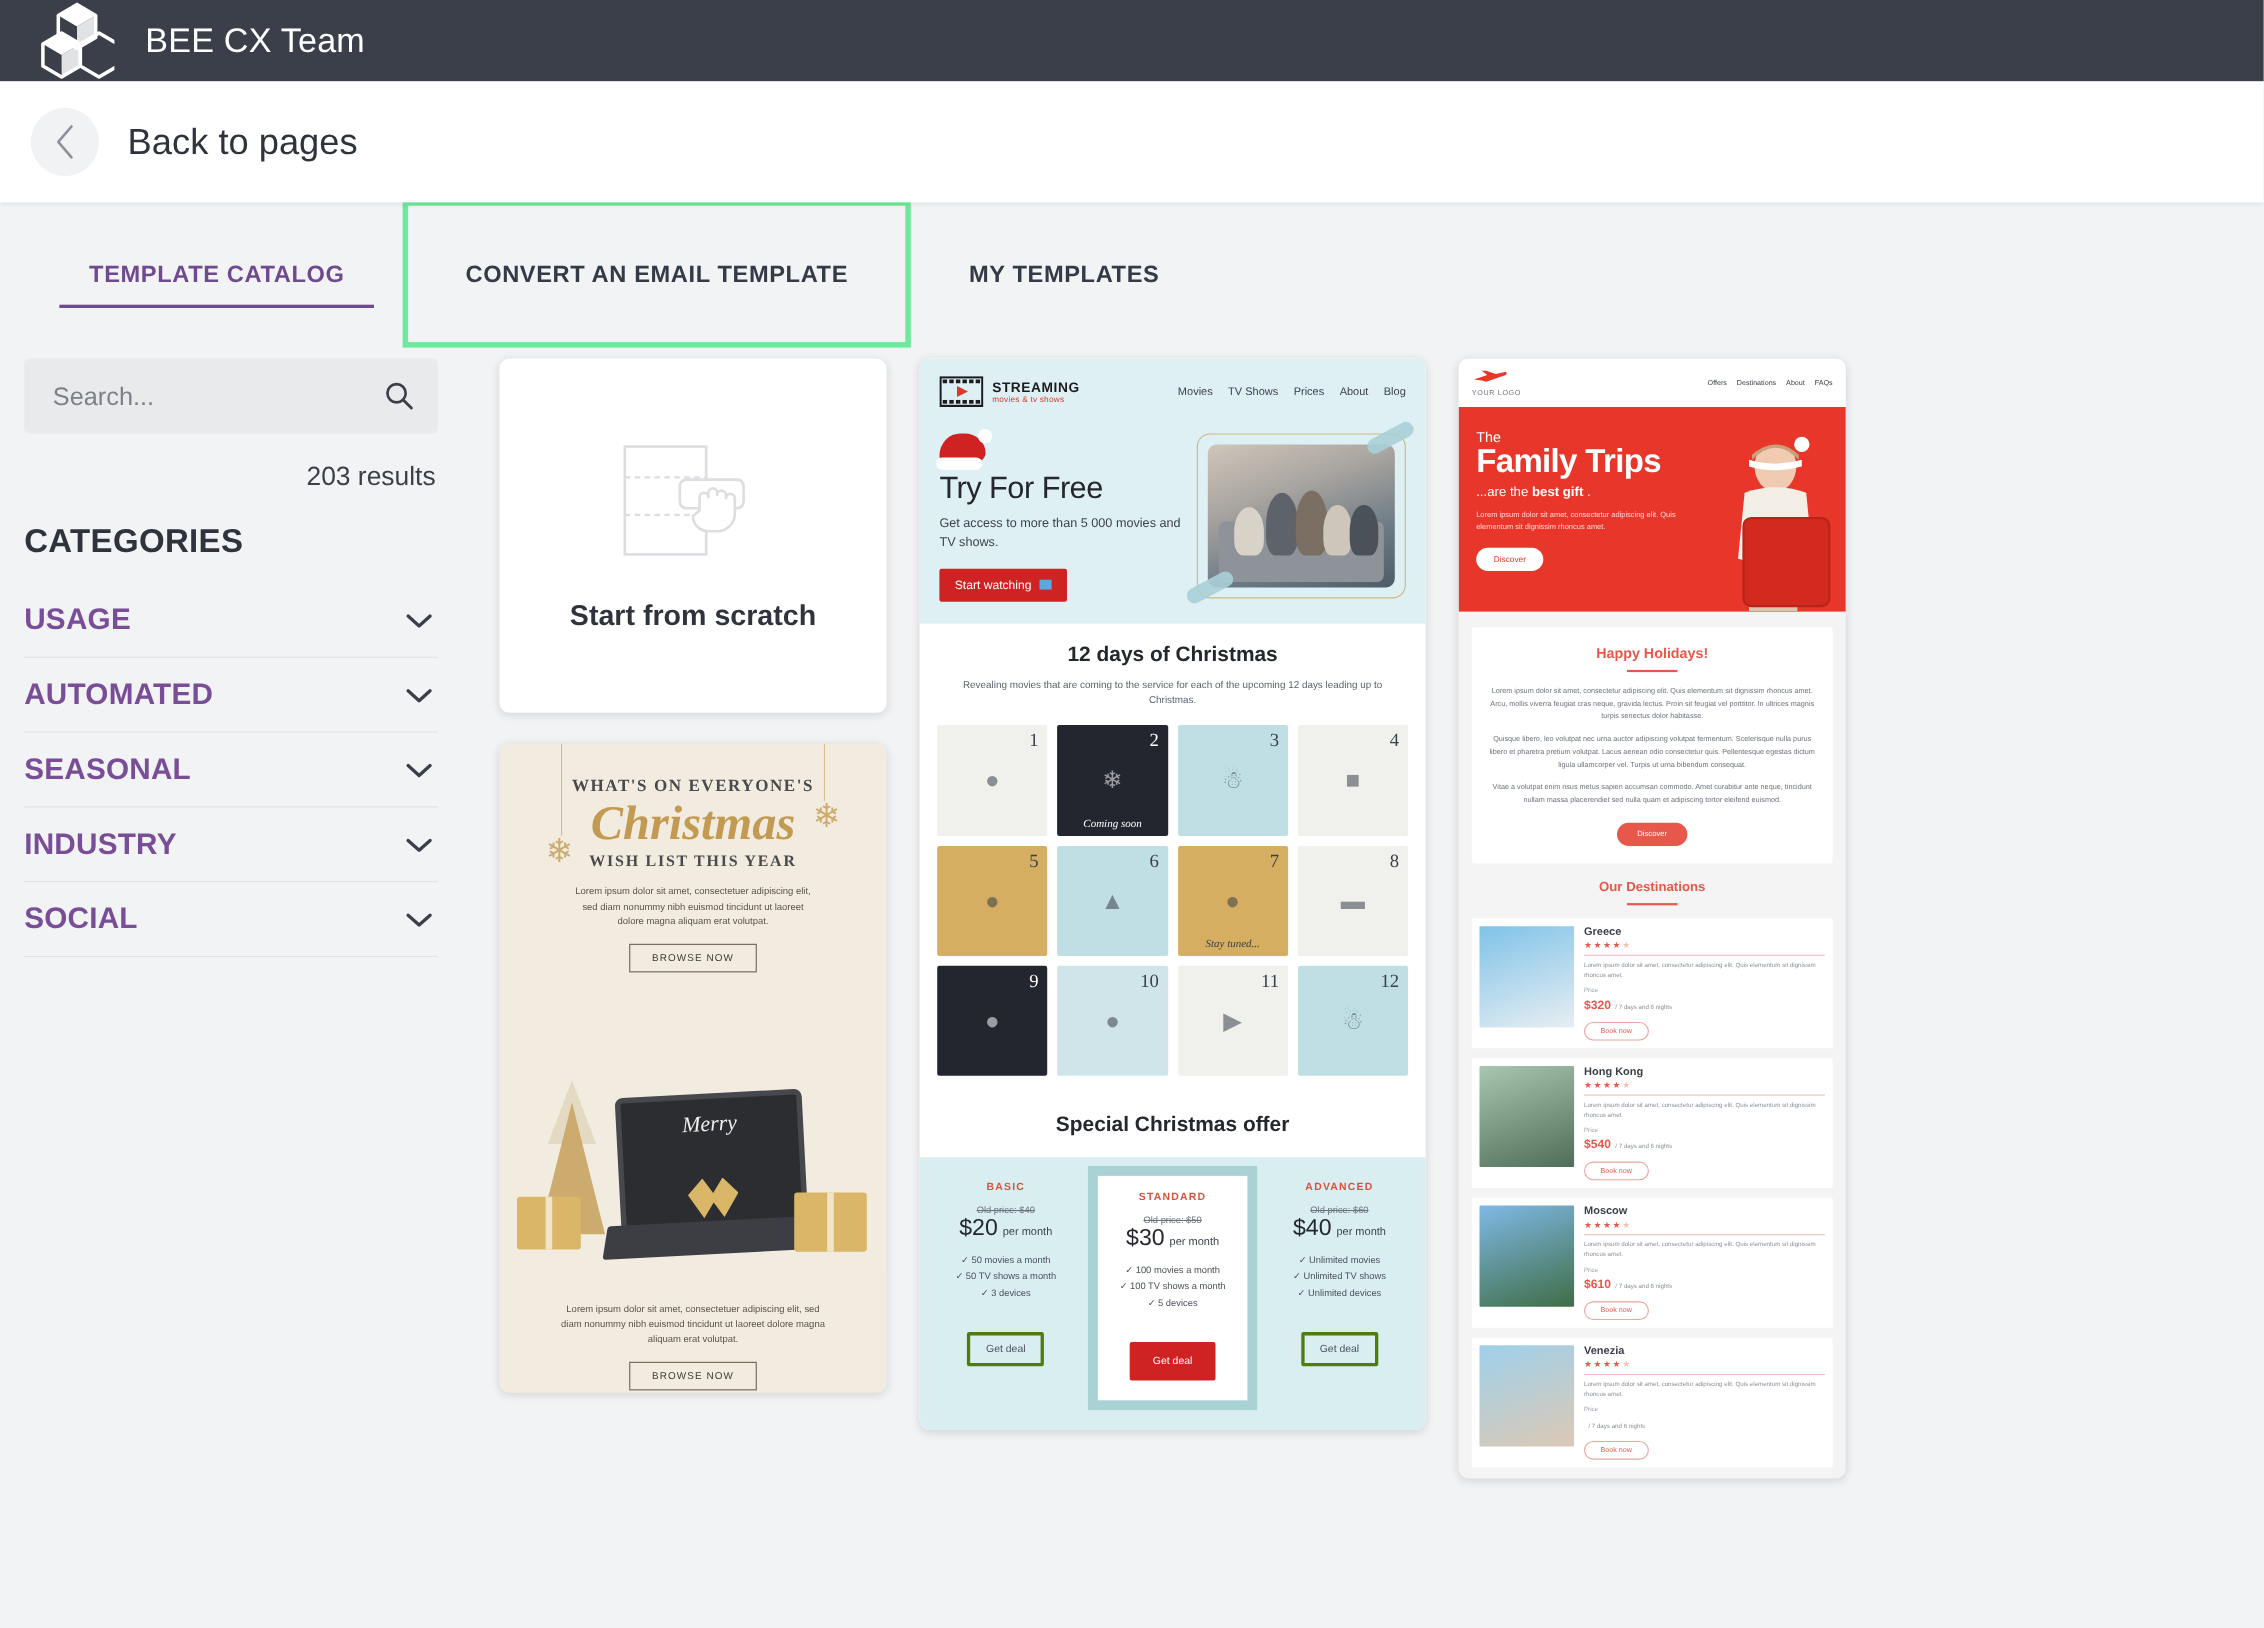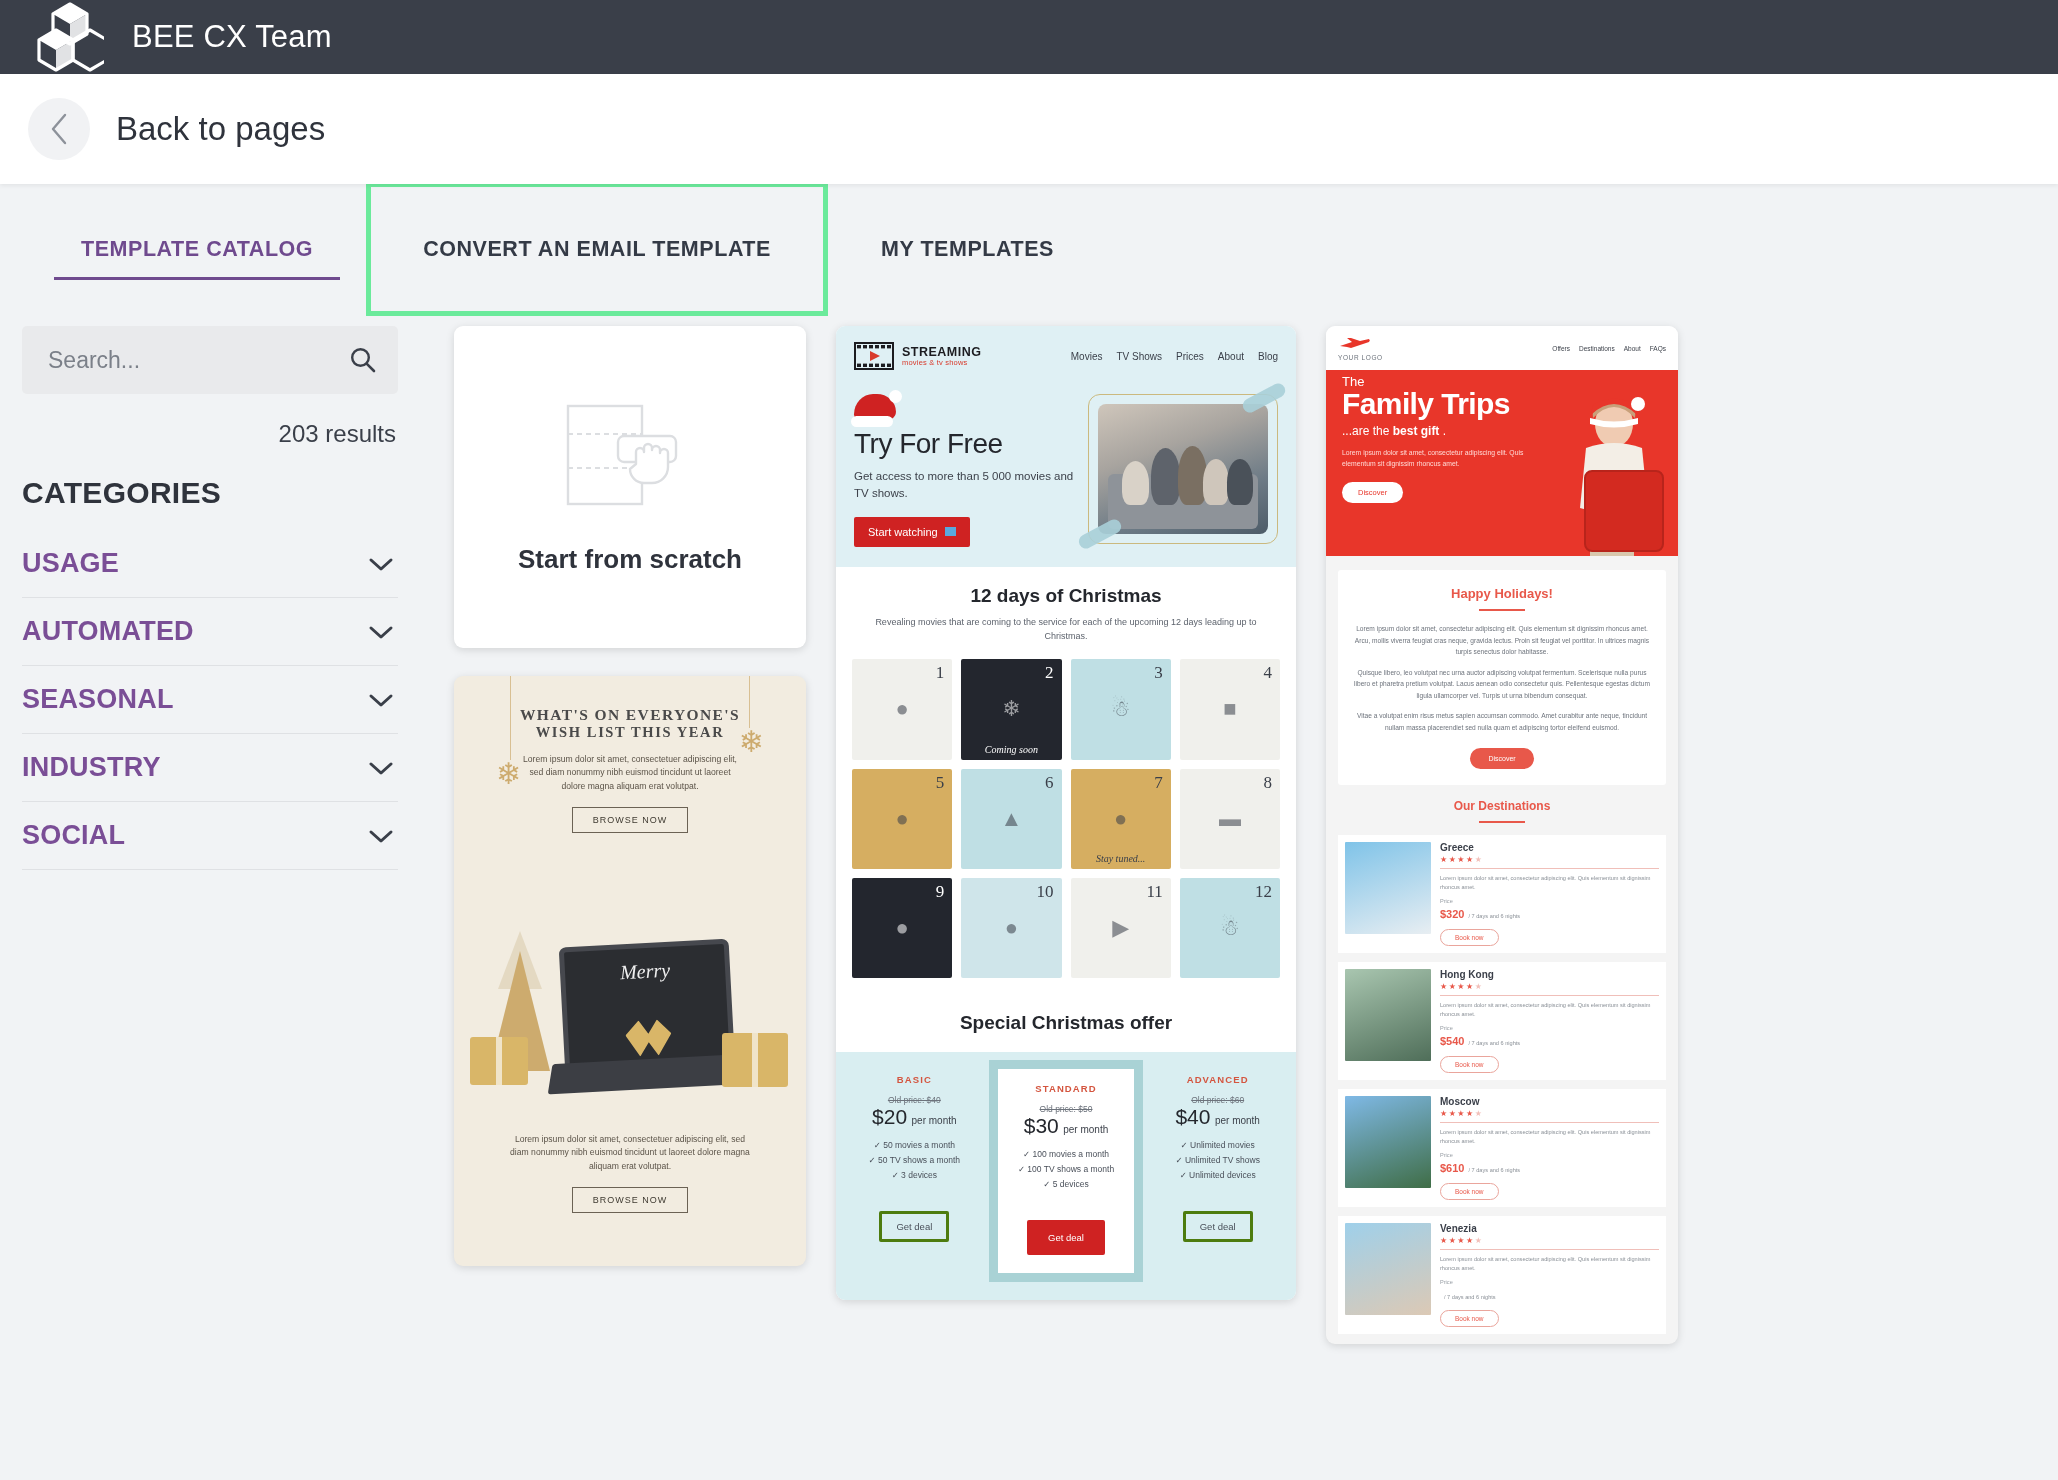--- a/index.html
+++ b/index.html
@@ -320,21 +320,21 @@
     padding: 7px 14px; border: 3px solid #4d7c0f; color: #4a505a; border-radius: 2px;
   }
   .pt-btn.solid { background: #cf2222; border-color: #cf2222; color: #fff; padding: 9px 18px; }
 
   
   .trav { width: 352px; }
   .tv-nav { background: #fff; padding: 9px 12px; display: flex; align-items: center; justify-content: space-between; }
   .tv-logo-t { font-size: 6.5px; color: #6d737c; letter-spacing: .6px; margin-top: 1px; }
   .tv-links { display: flex; gap: 9px; font-size: 6.5px; color: #3d424b; }
   .tv-hero {
-    background: #e8362a; padding: 4px 16px 18px;
+    background: #e8362a; padding: 20px 16px 18px;
     position: relative; overflow: hidden; height: 186px;
   }
   .tv-the { color: #fff; font-size: 13px; }
   .tv-h1 { color: #fff; font-size: 30px; font-weight: 700; line-height: 1; letter-spacing: -.6px; }
   .tv-sub { color: #fff; font-size: 12px; margin-top: 5px; }
   .tv-sub b { font-weight: 700; }
   .tv-body { color: #ffd9d5; font-size: 6.8px; margin-top: 10px; line-height: 1.6; width: 62%;}
   .tv-btn {
     display: inline-block; background: #fff; color: #e8362a;
     font-size: 7.5px; padding: 6px 16px; border-radius: 20px; margin-top: 12px;
@@ -476,20 +476,21 @@
         <div class="scratch-label">Start from scratch</div>
       </div>
 
       <div class="card xmas">
         <div class="xmas-inner">
           <div class="hangline" style="left:56px;top:0;height:84px;"></div>
           <div class="snowflake" style="left:42px;top:80px;">❄</div>
           <div class="hangline" style="right:56px;top:0;height:52px;"></div>
           <div class="snowflake" style="right:42px;top:48px;">❄</div>
           <div class="xm-pre">WHAT'S ON EVERYONE'S</div>
+          <div class="xm-script">Christmas</div>
           <div class="xm-post">WISH LIST THIS YEAR</div>
           <div class="xm-body">Lorem ipsum dolor sit amet, consectetuer adipiscing elit, sed diam nonummy nibh euismod tincidunt ut laoreet dolore magna aliquam erat volutpat.</div>
           <div class="xm-btn">BROWSE NOW</div>
         </div>
         <div class="xm-photo">
           <div class="tree-cone2"></div>
           <div class="tree-cone"></div>
           <div class="tablet">
             <div class="tablet-script">Merry</div>
             <div class="bow"></div>

